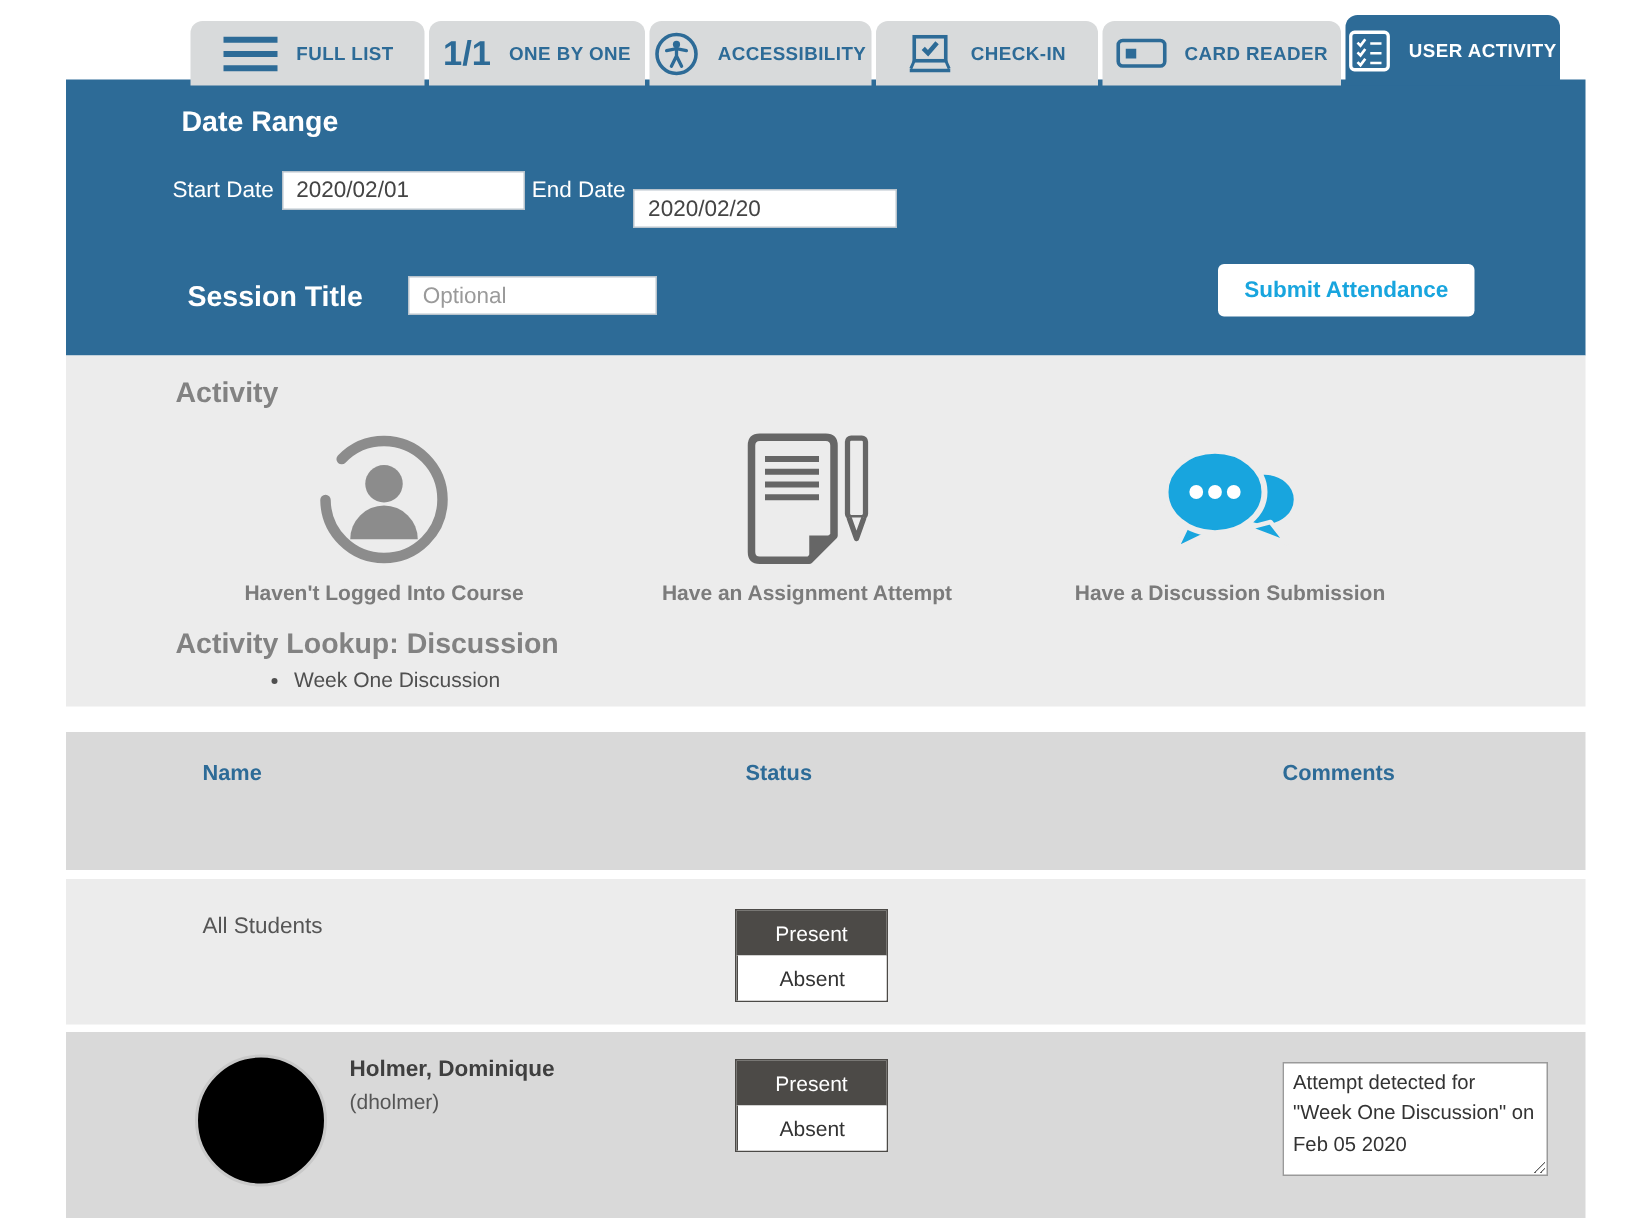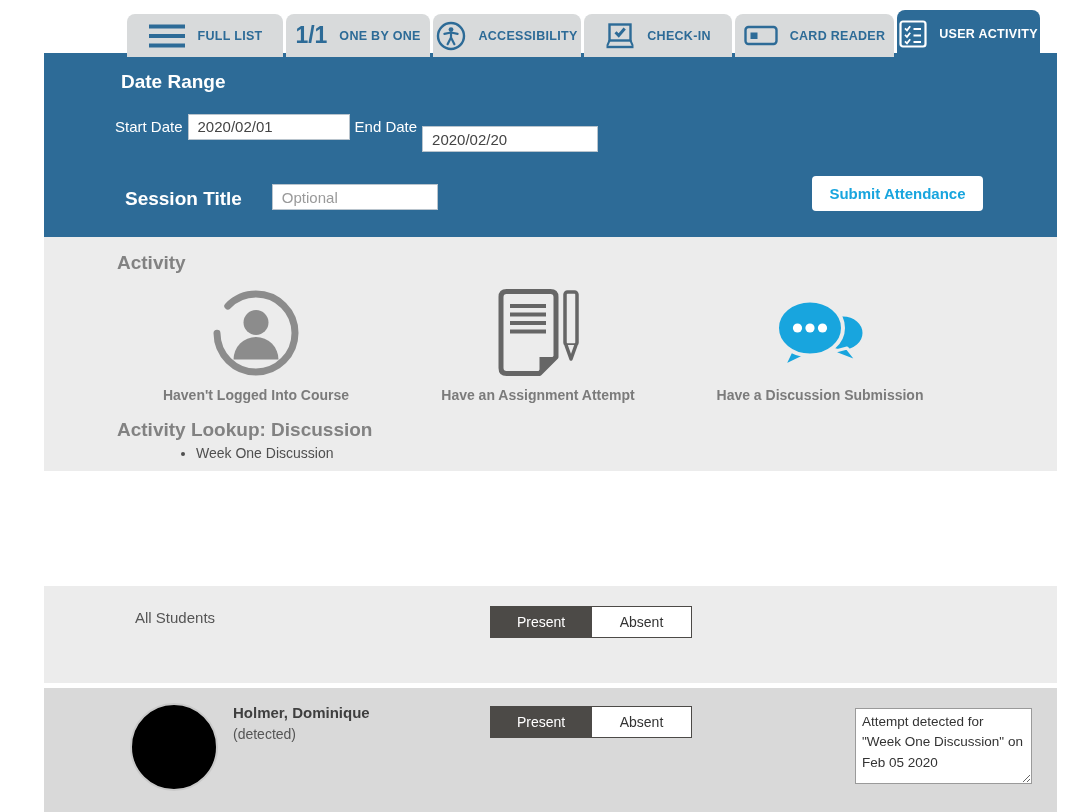--- a/index.html
+++ b/index.html
@@ -71,21 +71,21 @@
   .row-all{position:absolute;left:44px;top:586px;width:1013px;height:97px;background:var(--section_light);}
   .all-label{position:absolute;left:91px;top:23px;font-size:15px;color:#555;}
 
   .row-student{position:absolute;left:44px;top:688px;width:1013px;height:124px;background:var(--row_gray);}
   .avatar{position:absolute;left:86px;top:15px;width:88px;height:88px;border-radius:50%;
           background:#000;border:2px solid #c9c9c9;}
   .stu-block{position:absolute;left:189px;top:16px;}
   .stu-name{font-size:15px;font-weight:bold;color:#3f3f3f;}
   .stu-user{margin-top:5px;font-size:14px;color:#555;}
 
-  .toggle{position:absolute;display:flex;border:1px solid var(--dark_button);background:#fff;}
+  .toggle{position:absolute;display:flex;border:1px solid var(--dark_button);background:#fff;flex-direction:column;}
   .row-all .toggle{left:446px;top:20px;}
   .row-student .toggle{left:446px;top:18px;}
   .toggle .seg{width:100px;height:30px;display:flex;align-items:center;justify-content:center;
                font-size:14px;cursor:pointer;}
   .seg-present{background:var(--dark_button);color:#fff;}
   .seg-absent{background:#fff;color:#333;border-left:1px solid var(--dark_button);}
 
   .comment-box{position:absolute;left:811px;top:20px;width:177px;height:76px;resize:both;
                border:1px solid #9a9a9a;background:#fff;color:#333;font-size:13.5px;line-height:1.5;
                padding:3px 6px;font-family:"Liberation Sans", sans-serif;}
@@ -200,34 +200,39 @@
         <span class="opt-label">Have a Discussion Submission</span>
       </div>
 
     </div>
     <h3 class="lookup-heading">Activity Lookup: Discussion</h3>
     <ul class="lookup-list">
       <li>Week One Discussion</li>
     </ul>
   </div>
 
+  <div class="thead">
+    <span class="th-name">Name</span>
+    <span class="th-status">Status</span>
+    <span class="th-comments">Comments</span>
+  </div>
 
   <div class="row-all">
     <span class="all-label">All Students</span>
     <div class="toggle">
       <div class="seg seg-present">Present</div>
       <div class="seg seg-absent">Absent</div>
     </div>
   </div>
 
   <div class="row-student">
     <div class="avatar"></div>
     <div class="stu-block">
       <div class="stu-name">Holmer, Dominique</div>
-      <div class="stu-user">(detected)</div>
+      <div class="stu-user">(dholmer)</div>
     </div>
     <div class="toggle">
       <div class="seg seg-present">Present</div>
       <div class="seg seg-absent">Absent</div>
     </div>
     <textarea class="comment-box" style="">Attempt detected for "Week One Discussion" on Feb 05 2020</textarea>
   </div>
 
 </div>
 

